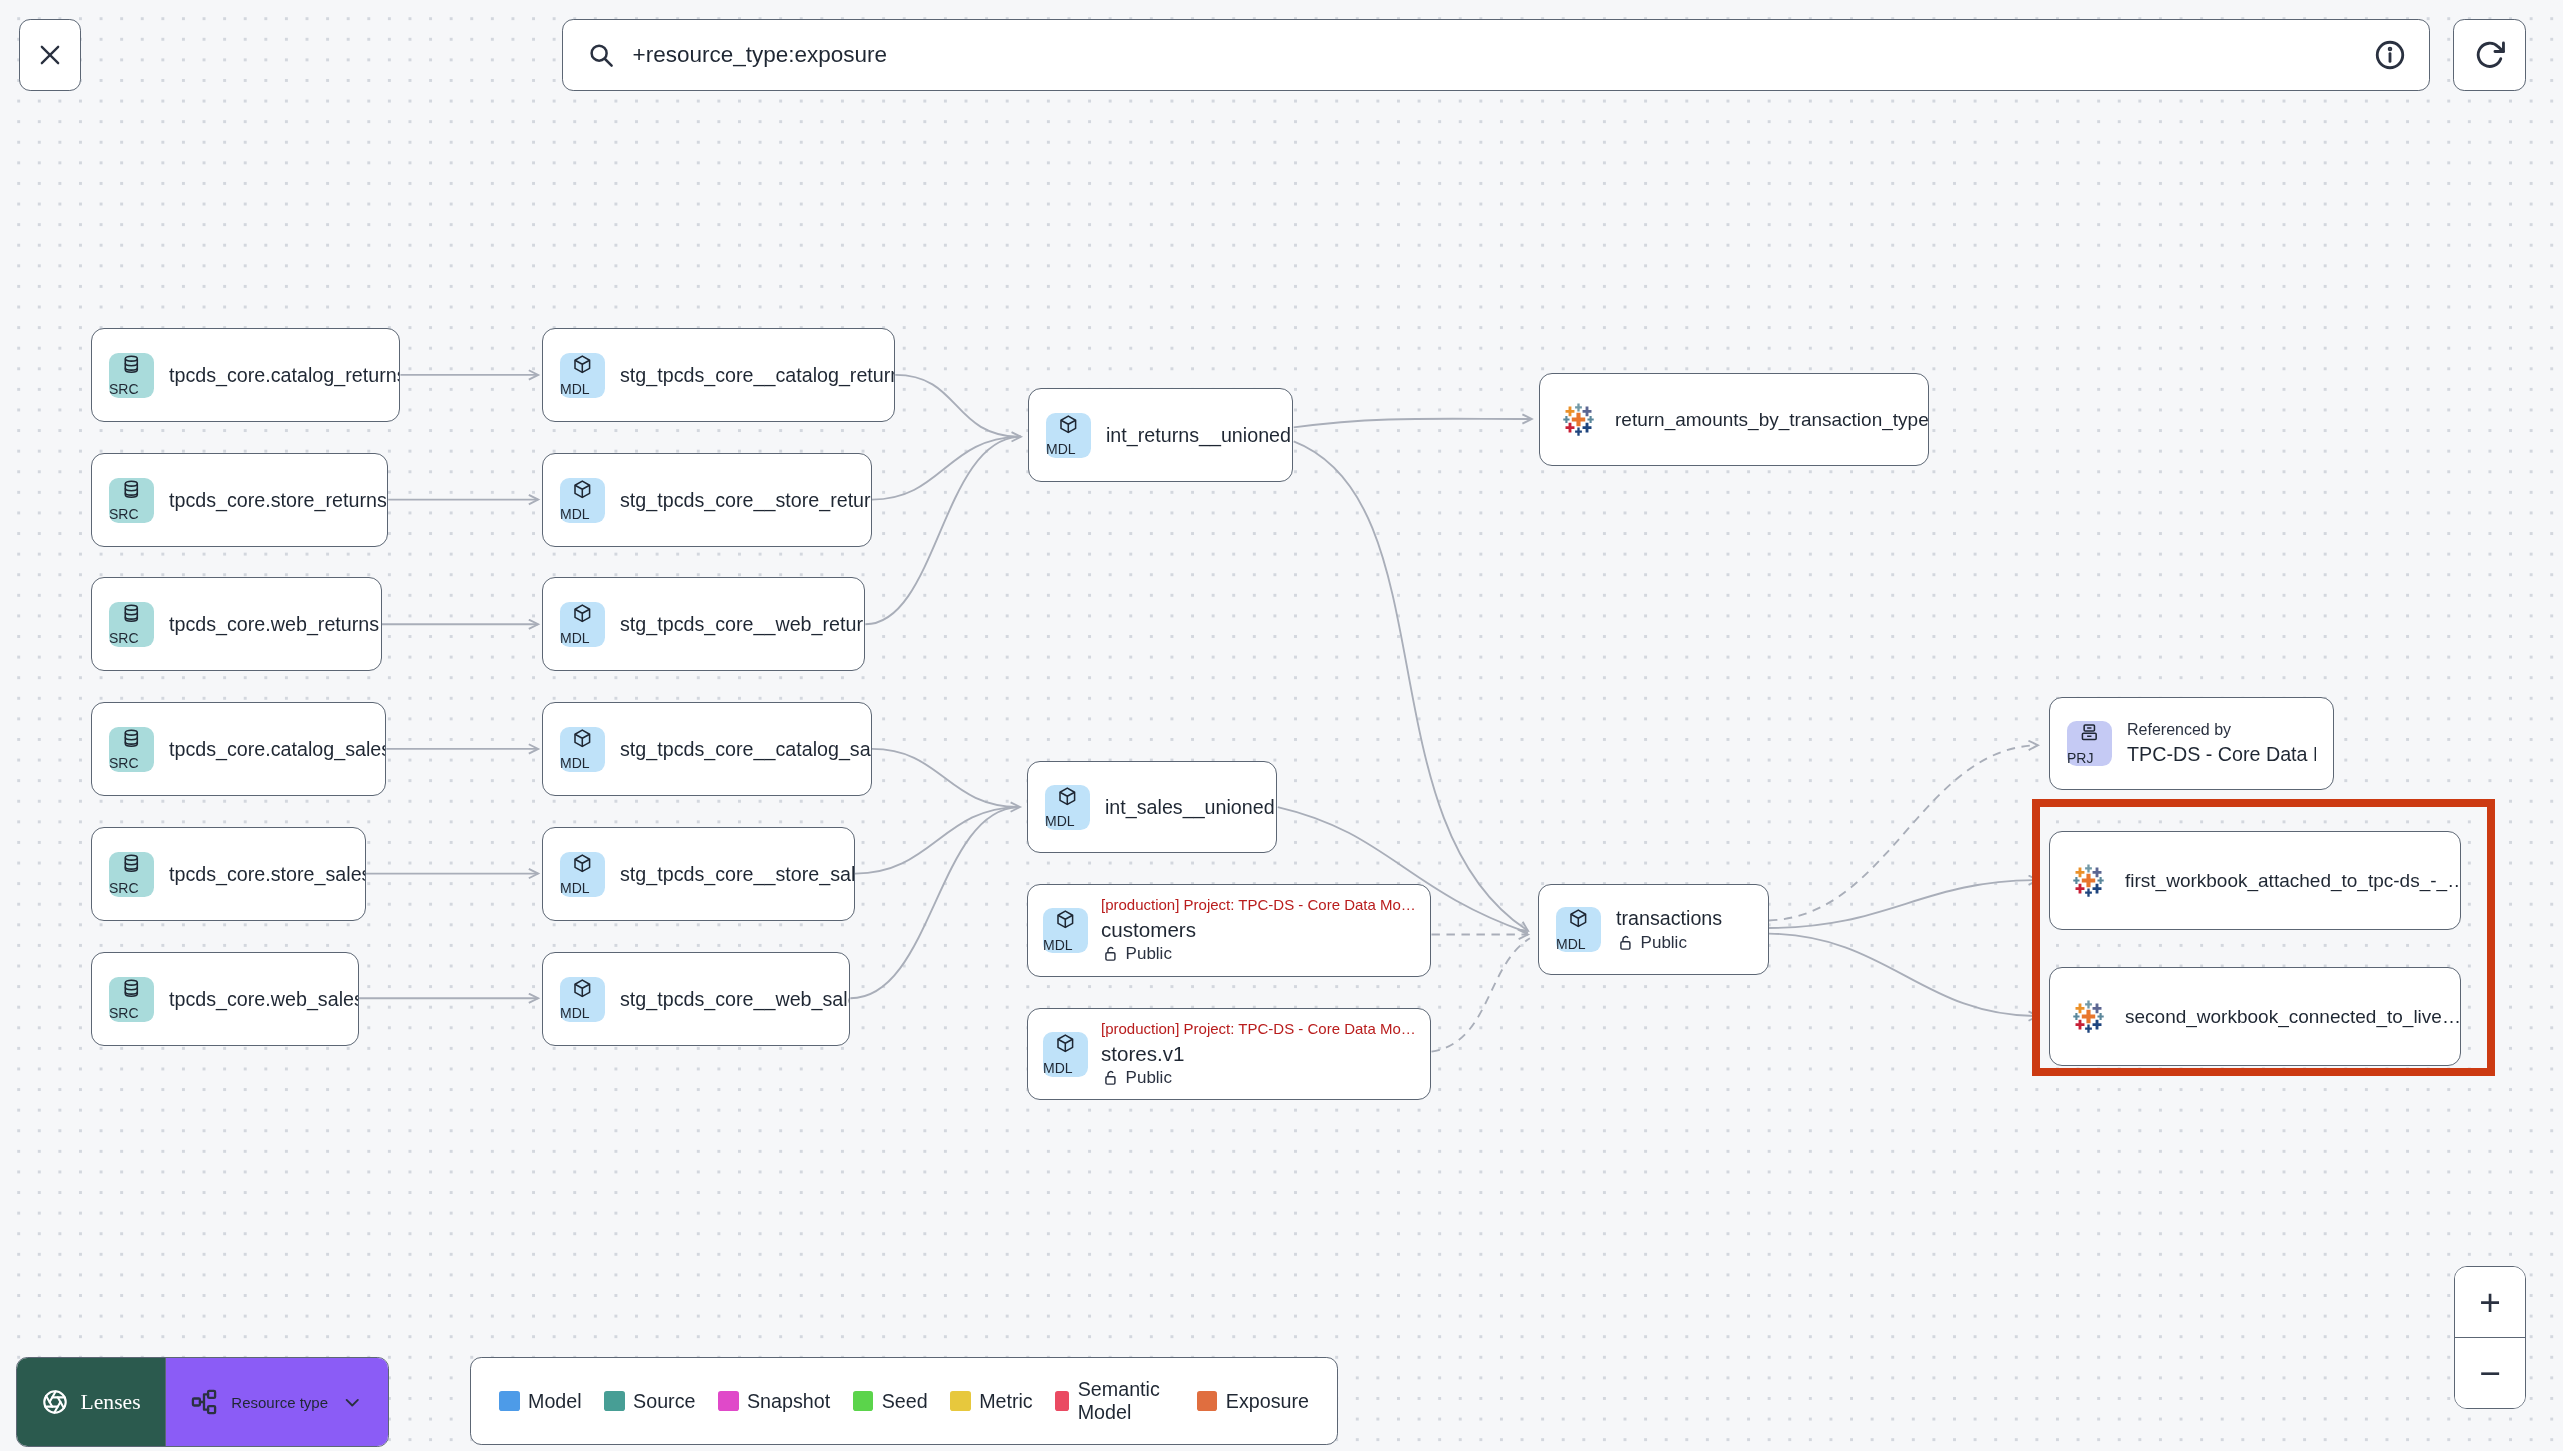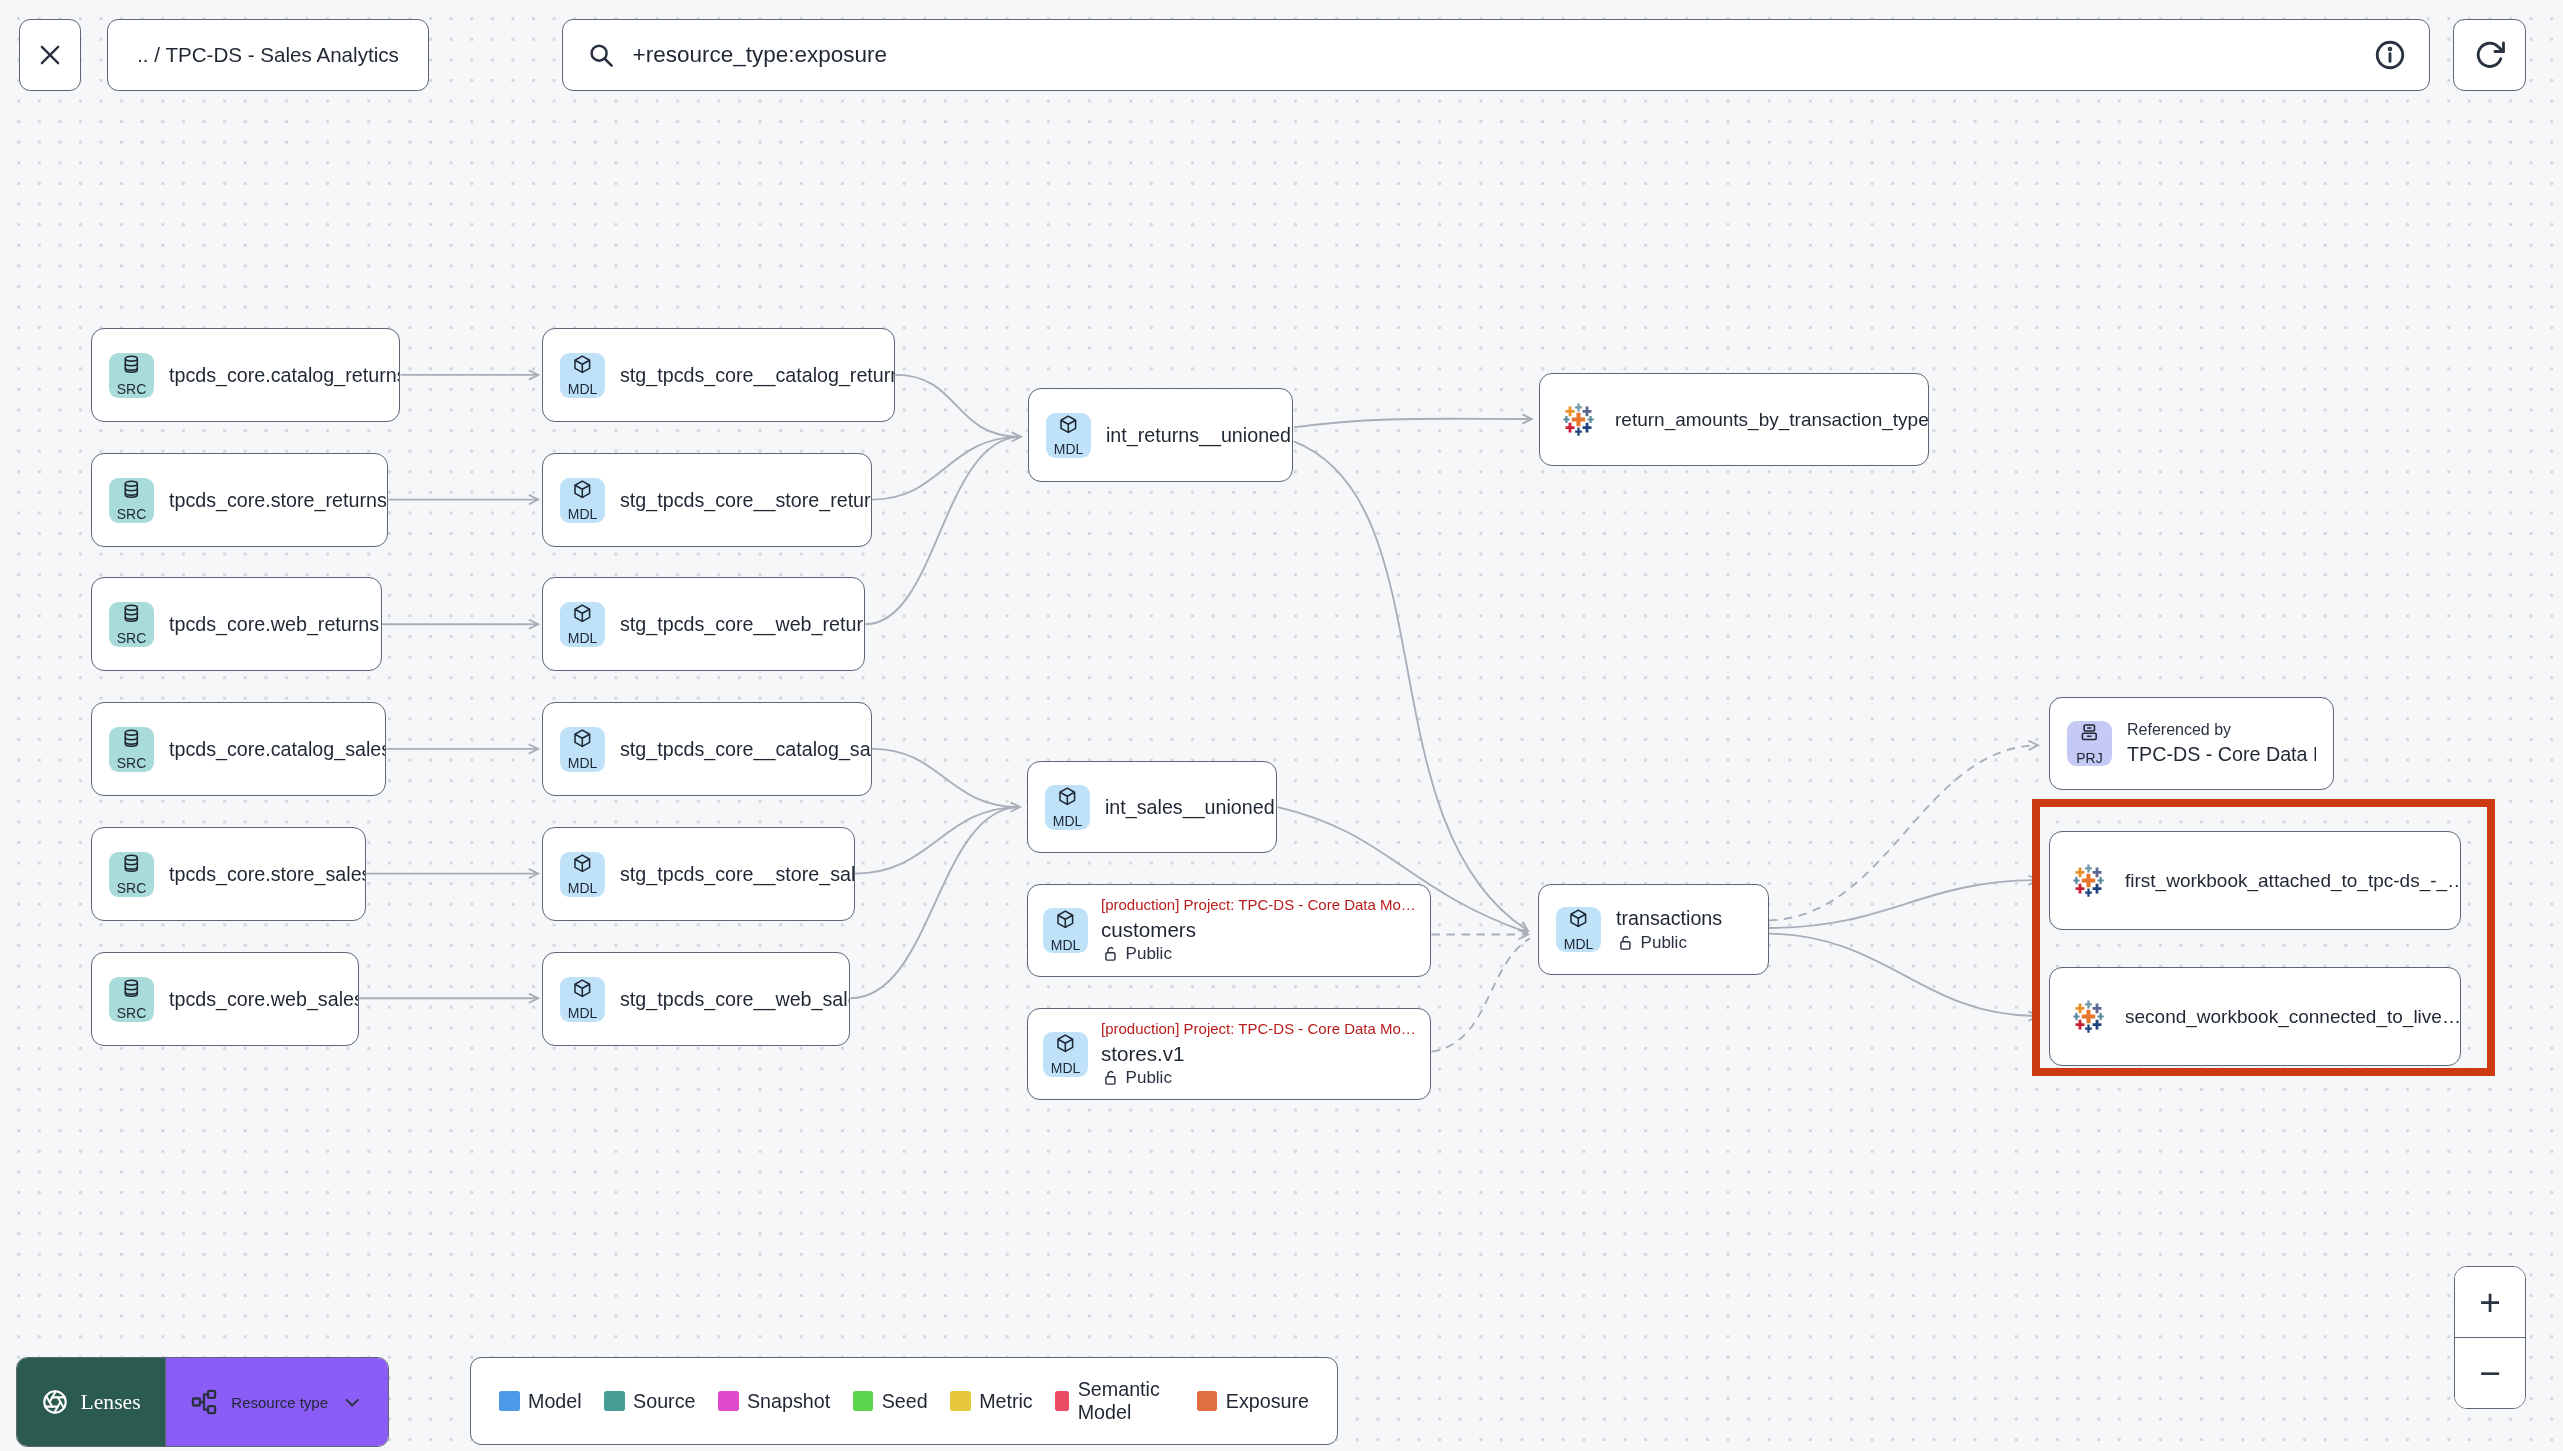--- a/index.html
+++ b/index.html
@@ -20,21 +20,21 @@
   .icon{display:inline-flex;align-items:center;justify-content:center;}
   
   .edges{position:absolute;left:0;top:0;z-index:1;}
   .edges path{fill:none;stroke:#A9AEB9;stroke-width:2;}
   .edges path.dashed{stroke-dasharray:9 7;}
   .node{position:absolute;z-index:3;background:#fff;border:1.9px solid #5C6674;border-radius:13px;
     display:flex;align-items:center;gap:15px;padding:0 17px;box-sizing:border-box;
     white-space:nowrap;overflow:hidden;}
   .node .nlabel{font-size:19.7px;font-weight:500;color:#1F2733;}
   .badge{flex:0 0 auto;width:45px;height:45px;border-radius:9.4px;display:flex;flex-direction:column;
-    align-items:center;justify-content:center;gap:8px;}
+    justify-content:center;gap:8px;}
   .badge .btxt{font-size:14px;font-weight:500;color:#1F2733;line-height:14px;}
   .badge-src{background:#A9DBDB;}
   .badge-mdl{background:#BFE2F9;}
   .badge-prj{background:#C5CAF4;}
   .ncol{display:flex;flex-direction:column;justify-content:center;overflow:hidden;}
   .meta{font-size:15px;color:#b91c1c;line-height:20.6px;}
   .access{display:flex;align-items:center;gap:6.6px;font-size:17px;color:#2A3140;line-height:22.5px;}
   .nname{font-size:20.6px;font-weight:500;line-height:27px;}
   .refby-label{font-size:16px;color:#2A3140;line-height:21.6px;}
   .tabicon{flex:0 0 auto;}
@@ -108,23 +108,20 @@
   </svg>
 
   <button class="tb-btn" style="left:19px;top:19px;width:62px;height:72px;">
     <span class="icon">
       <svg class="sicon" width="28" height="28" viewBox="0 0 24 24" stroke-width="2.2">
         <path d="M5,5 L19,19 M19,5 L5,19"></path>
         </svg>
     </span>
   </button>
 
-  <div class="breadcrumb" style="left:107px;top:19px;width:322px;height:72px;">
-    <span>.. / TPC-DS - Sales Analytics</span>
-  </div>
 
   <div class="searchbox" style="left:562px;top:19px;width:1868px;height:72px;">
     <span class="icon">
       <svg class="sicon" width="30" height="30" viewBox="0 0 24 24">
         <circle cx="10.5" cy="10.5" r="6"></circle>
           <path d="M15,15 L20.5,20.5"></path>
         </svg>
     </span>
     <input type="text" value="+resource_type:exposure" style="">
     <span class="icon">

